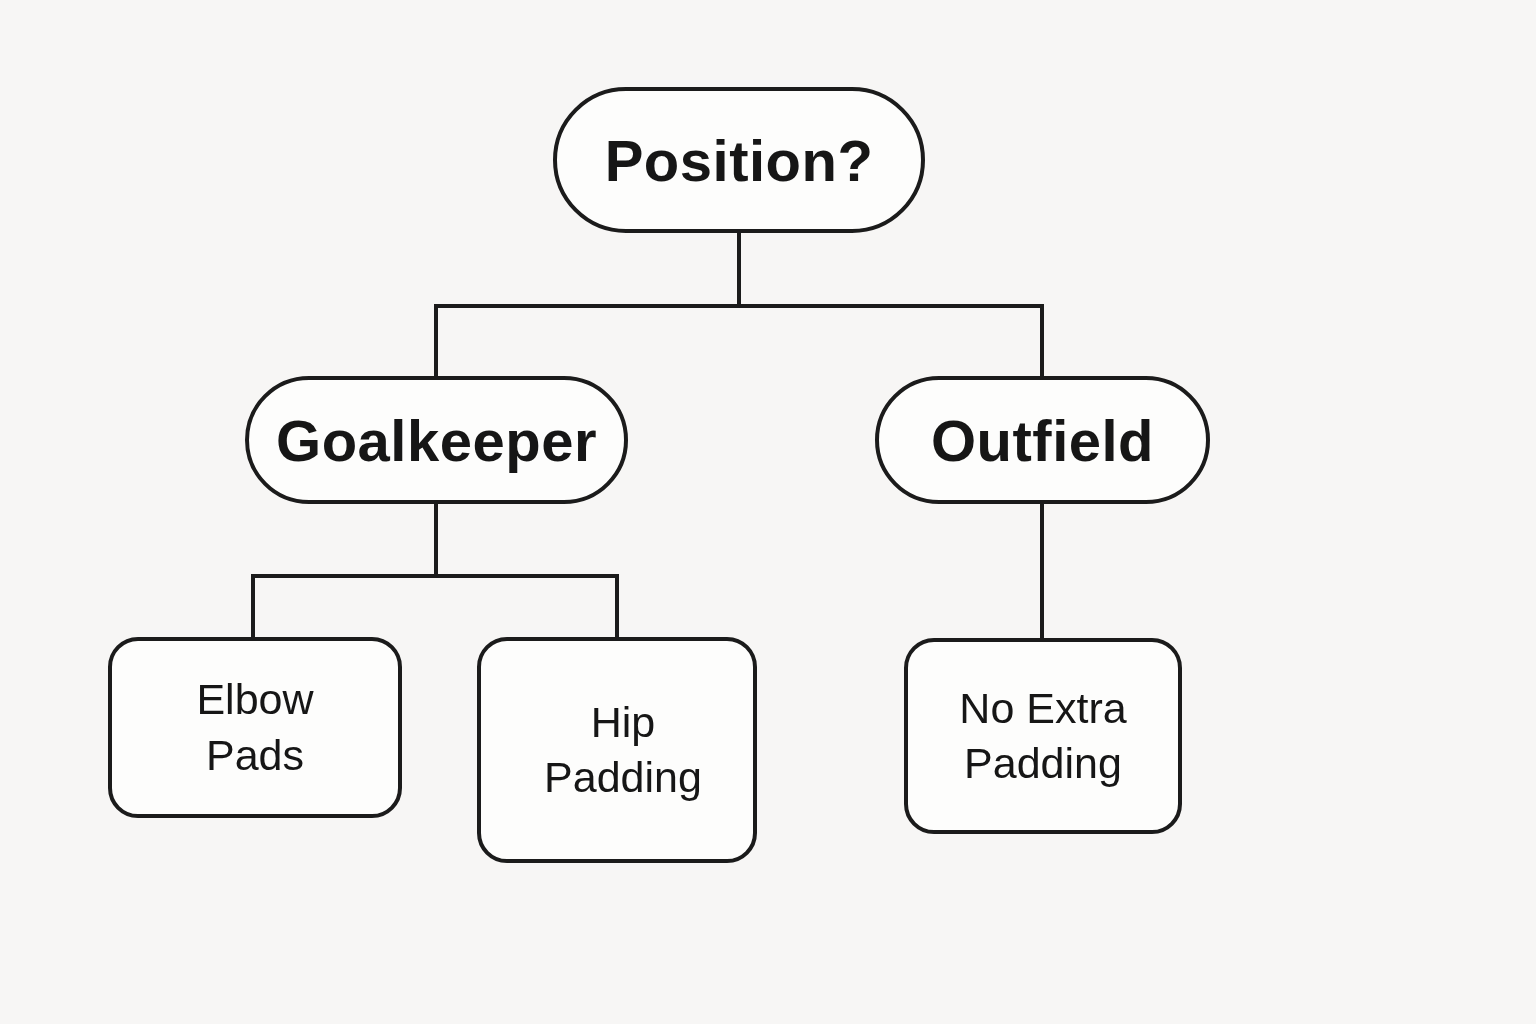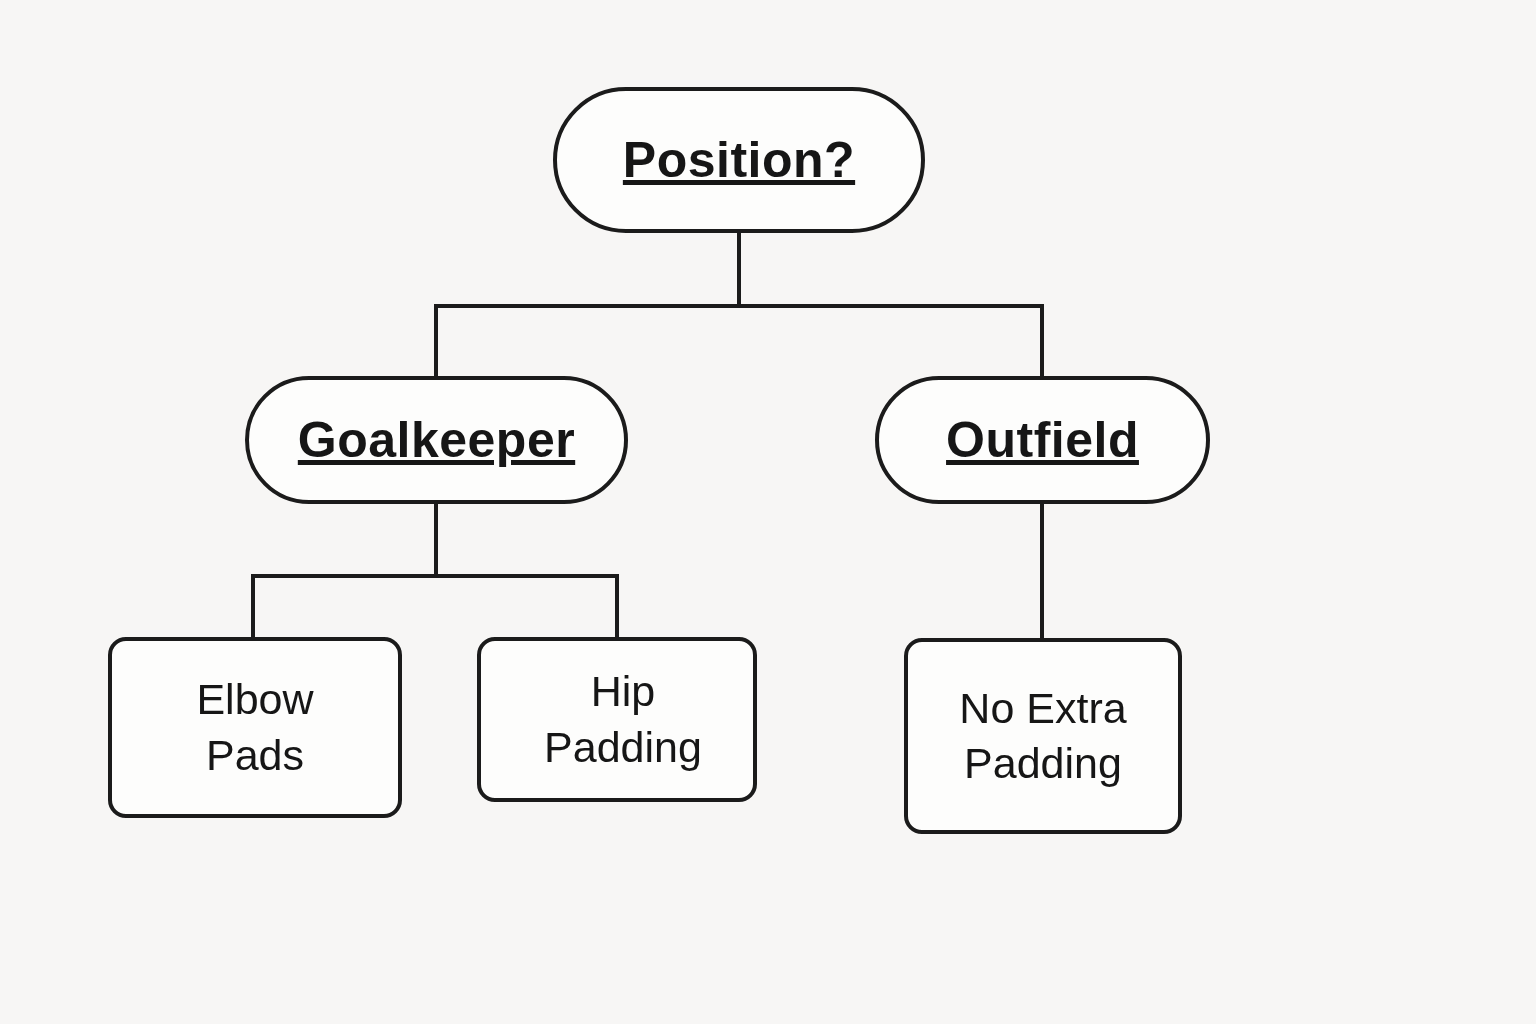--- a/index.html
+++ b/index.html
@@ -39,37 +39,36 @@
     border: 4px solid var(--stroke, #1b1b1b);
     display: flex;
     flex-direction: column;
     align-items: center;
     justify-content: center;
     text-align: center;
     z-index: 1;
   }
   .node.pill {
     font-weight: bold;
-    font-size: 50px;
+    font-size: 58px;
     letter-spacing: 0.5px;
-    text-decoration: underline;
   }
   .node.leaf {
     font-weight: normal;
     font-size: 43px;
     line-height: 1.28;
-    border-radius: 18px;
+    border-radius: 30px;
   }
   .node .line { display: block; }
 
   #node-position   { left: 553px; top:  87px; width: 372px; height: 146px; border-radius: 73px; }
   #node-goalkeeper { left: 245px; top: 376px; width: 383px; height: 128px; border-radius: 64px; }
   #node-outfield   { left: 875px; top: 376px; width: 335px; height: 128px; border-radius: 64px; }
   #node-elbow      { left: 108px; top: 637px; width: 294px; height: 181px; }
-  #node-hip        { left: 477px; top: 637px; width: 280px; height: 165px; padding-left: 12px; }
+  #node-hip        { left: 477px; top: 637px; width: 280px; height: 226px; padding-left: 12px; }
   #node-noextra    { left: 904px; top: 638px; width: 278px; height: 196px; }
 </style>
 </head>
 <body>
 
 <div class="canvas">
 
   <svg class="edges" viewBox="0 0 1536 1024" xmlns="http://www.w3.org/2000/svg" aria-hidden="true">
     <path d="M739 231 V306 M436 378 V306 H1042 V378"></path>
     <path d="M436 502 V576 M253 639 V576 H617 V639"></path>

